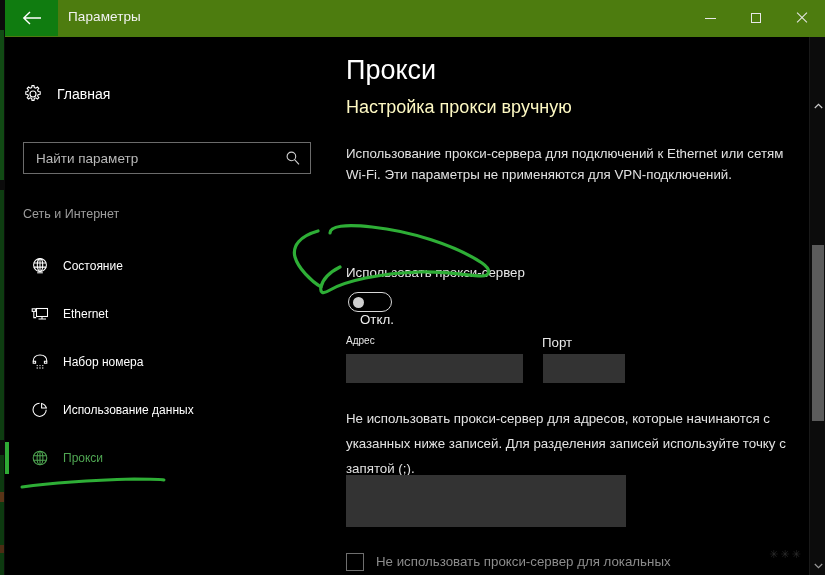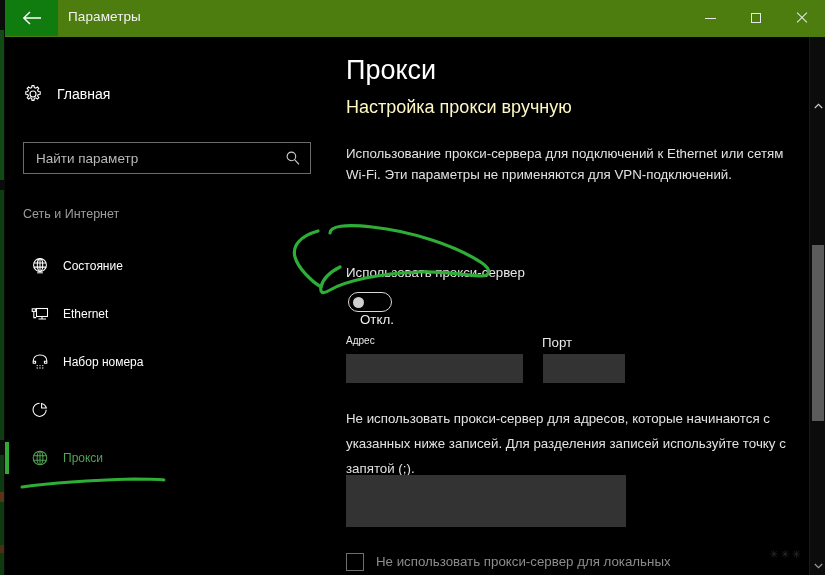--- a/index.html
+++ b/index.html
@@ -375,20 +375,21 @@
 
       <div class="nav-item">
         <span class="ico">
           <svg width="20" height="20" viewBox="0 0 20 20">
             <g fill="none" stroke="#ffffff" stroke-width="1.05">
               <path d="M9.6 3.2 A6.6 6.6 0 1 0 16.2 9.8"></path>
               <path d="M11.6 3.4 A6.6 6.6 0 0 1 16.4 8.0 L11.6 8.0 Z"></path>
             </g>
           </svg>
         </span>
+        <span class="lbl">Использование данных</span>
       </div>
 
       <div class="nav-item selected">
         <span class="accent"></span>
         <span class="ico">
           <svg width="20" height="20" viewBox="0 0 20 20">
             <g fill="none" stroke="#4fa552" stroke-width="1.05">
               <circle cx="10" cy="10" r="6.8"></circle>
               <ellipse cx="10" cy="10" rx="2.9" ry="6.8"></ellipse>
               <path d="M3.4 7.7 L16.6 7.7 M3.4 12.3 L16.6 12.3 M10 3.2 L10 16.8"></path>

